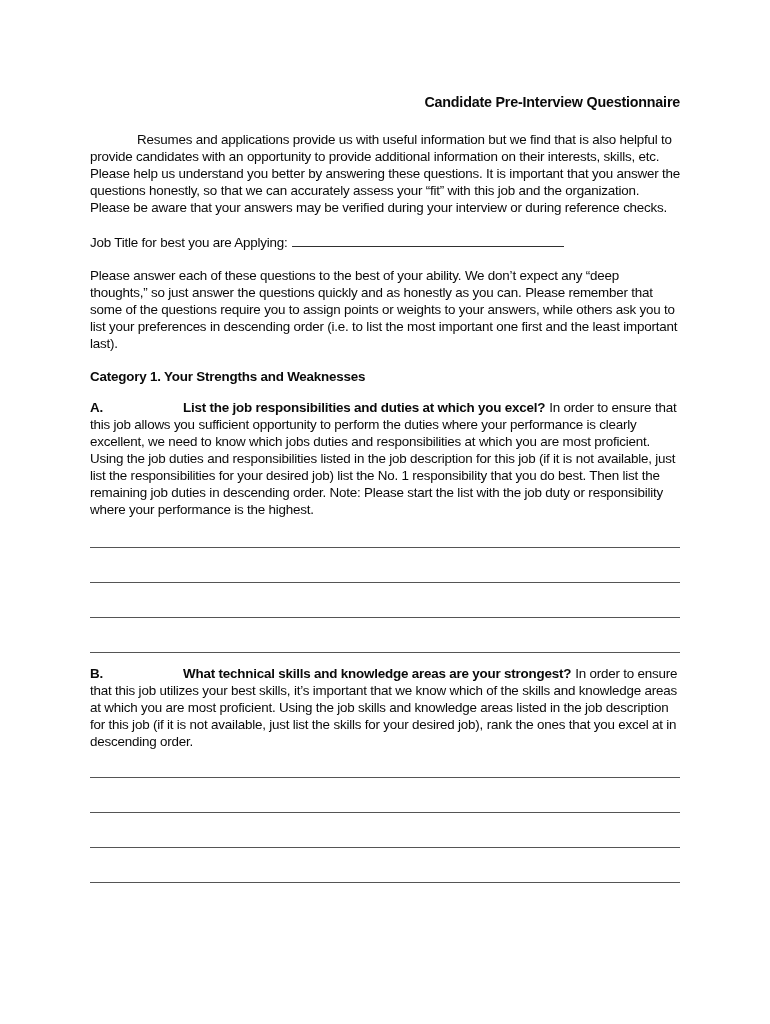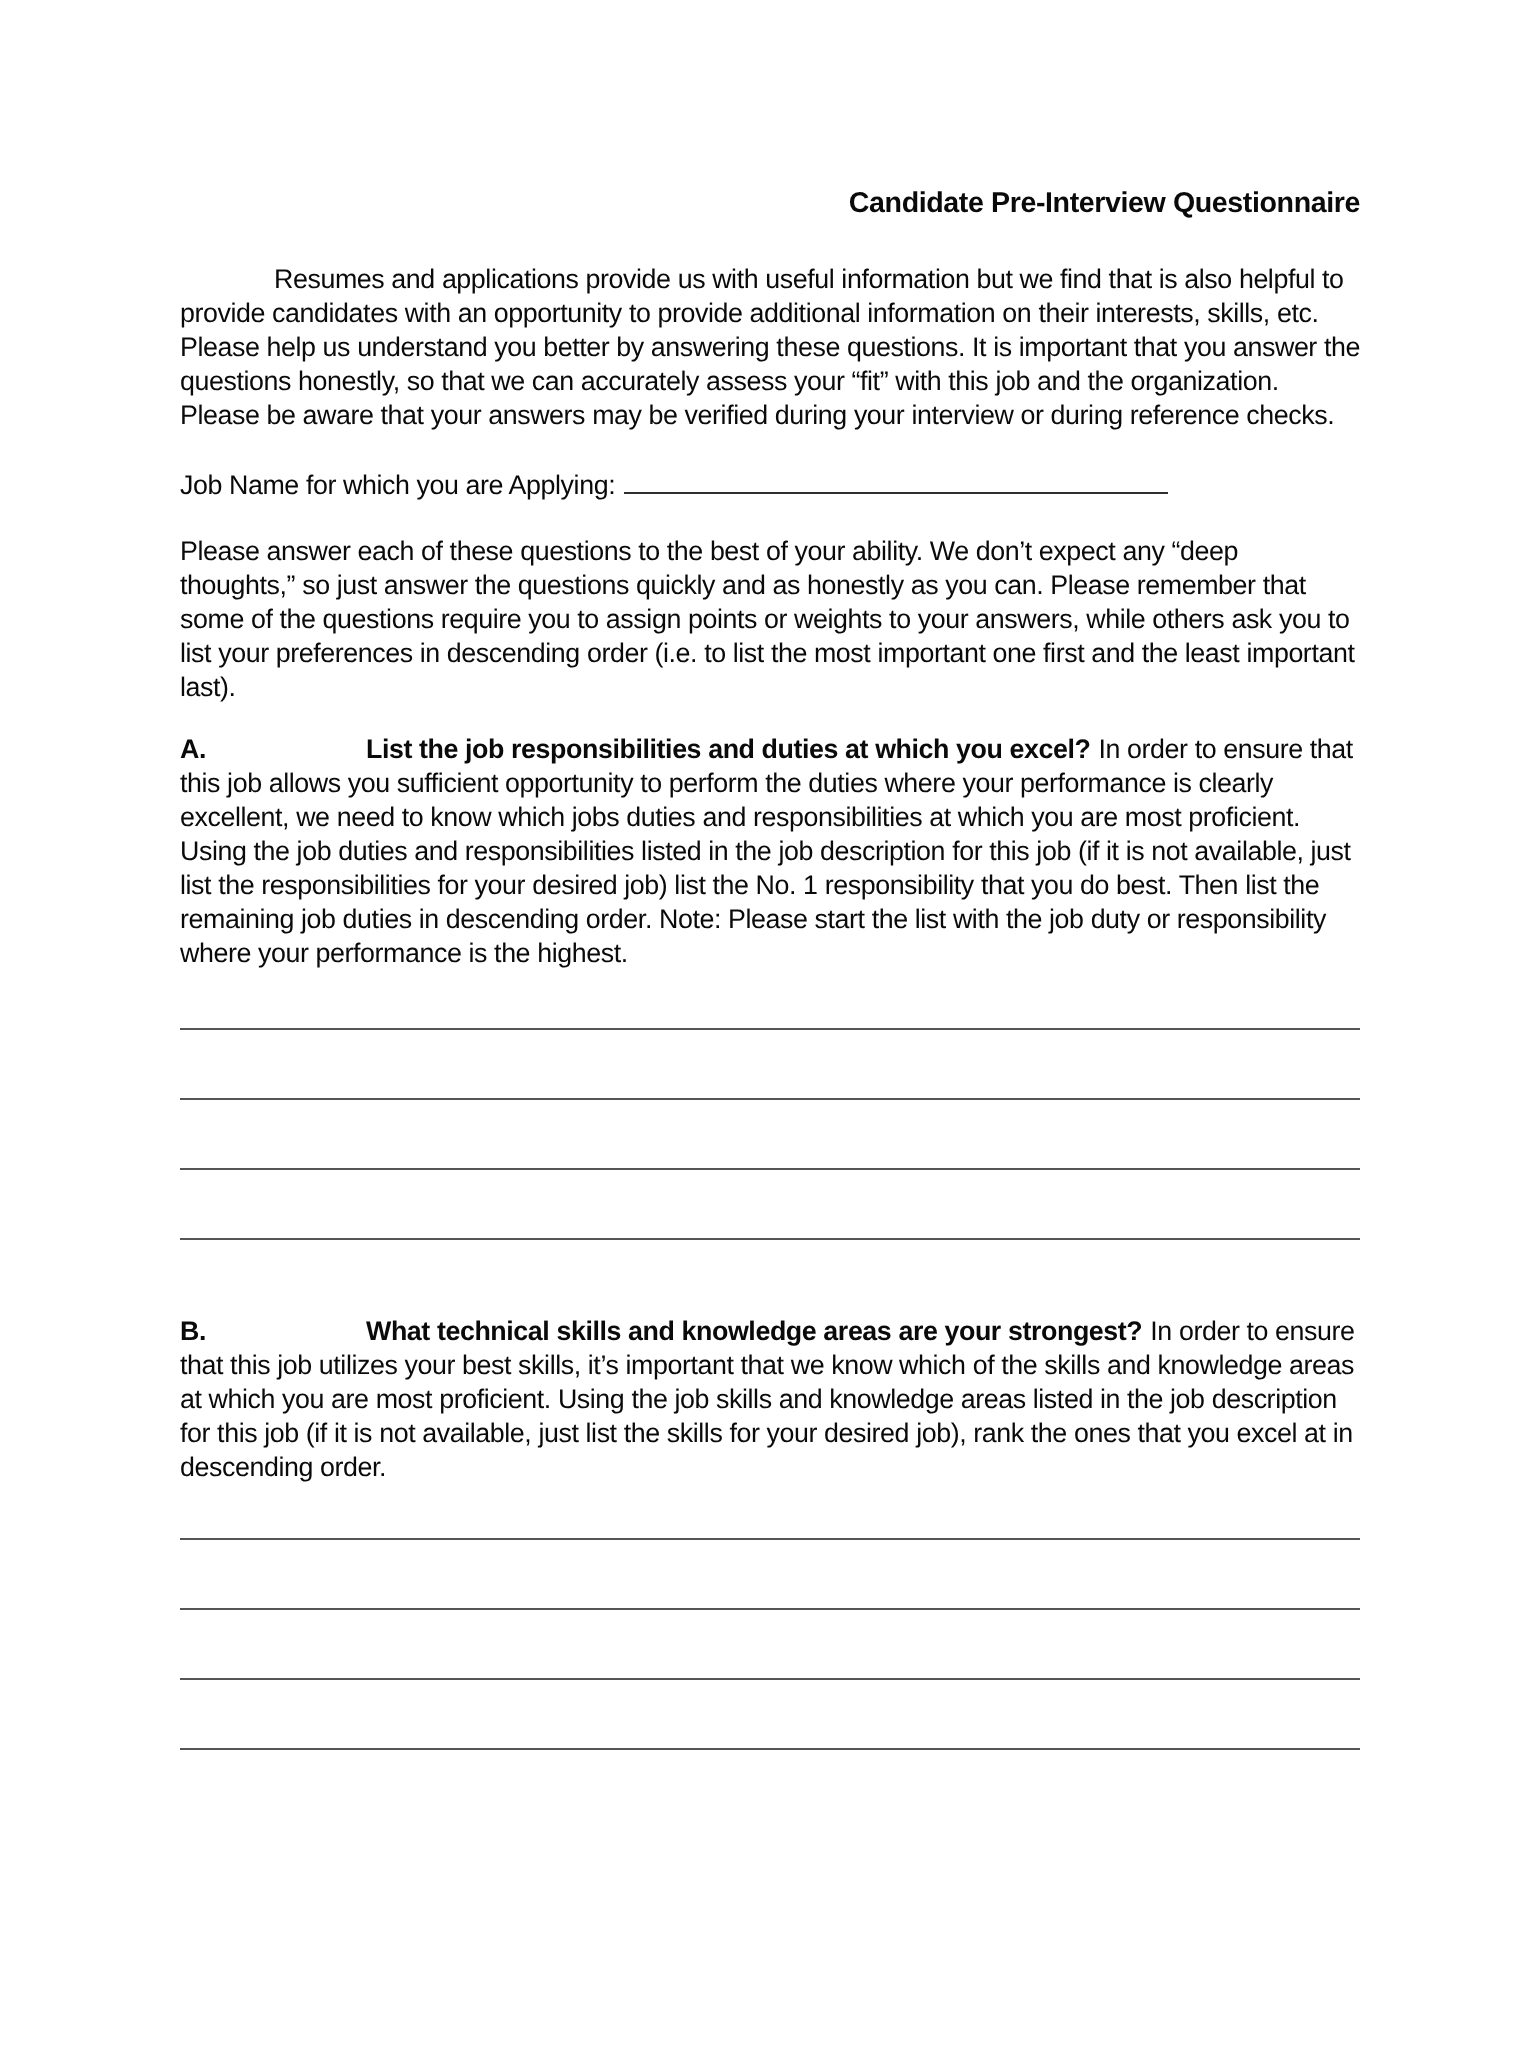--- a/index.html
+++ b/index.html
@@ -39,21 +39,21 @@
     margin-left: 4px;
   }
   .blank-name { width: 390px; }
   .blank-job  { width: 272px; }
   .instructions { margin-top: 16px; }
   .category-heading {
     margin-top: 16px;
     font-weight: bold;
   }
   .question { margin-top: 14px; }
-  .question.second { margin-top: 37px; }
+  .question.second { margin-top: 12px; }
   .q-letter { font-weight: bold; }
   .q-tab { display: inline-block; width: 33px; }
   .q-prompt { font-weight: bold; margin-right: 4px; padding-left: 47px; }
   .answer-group { }
   .answer-line {
     height: 0;
     border-top: 1px solid #555555;
     margin-top: 34px;
   }
   .answer-group.first .answer-line:first-child { margin-top: 29px; }
@@ -63,25 +63,26 @@
 <body>
 
 <div class="page">
 
   <div class="doc-title">Candidate Pre-Interview Questionnaire</div>
 
   <p class="intro">Resumes and applications provide us with useful information but we find that is also helpful to provide candidates with an opportunity to provide additional information on their interests, skills, etc. Please help us understand you better by answering these questions. It is important that you answer the questions honestly, so that we can accurately assess your “fit” with this job and the organization. Please be aware that your answers may be verified during your interview or during reference checks.</p>
 
 
   <div class="field-row job">
-    <span>Job Name for which you are Applying:</span><span class="blank-inline blank-job"></span>
+    <span>Job Title for best you are Applying:</span><span class="blank-inline blank-job"></span>
   </div>
 
   <p class="instructions">Please answer each of these questions to the best of your ability. We don’t expect any “deep thoughts,” so just answer the questions quickly and as honestly as you can. Please remember that some of the questions require you to assign points or weights to your answers, while others ask you to list your preferences in descending order (i.e. to list the most important one first and the least important last).</p>
 
+  <div class="category-heading">Category 1. Your Strengths and Weaknesses</div>
 
   <p class="question first">
     <span class="q-letter">A.</span><span class="q-tab"></span><span class="q-prompt">List the job responsibilities and duties at which you excel?</span><span>In order to ensure that this job allows you sufficient opportunity to perform the duties where your performance is clearly excellent, we need to know which jobs duties and responsibilities at which you are most proficient. Using the job duties and responsibilities listed in the job description for this job (if it is not available, just list the responsibilities for your desired job) list the No. 1 responsibility that you do best. Then list the remaining job duties in descending order. Note: Please start the list with the job duty or responsibility where your performance is the highest.</span>
   </p>
 
   <div class="answer-group first">
     <div class="answer-line"></div>
     <div class="answer-line"></div>
     <div class="answer-line"></div>
     <div class="answer-line"></div>

